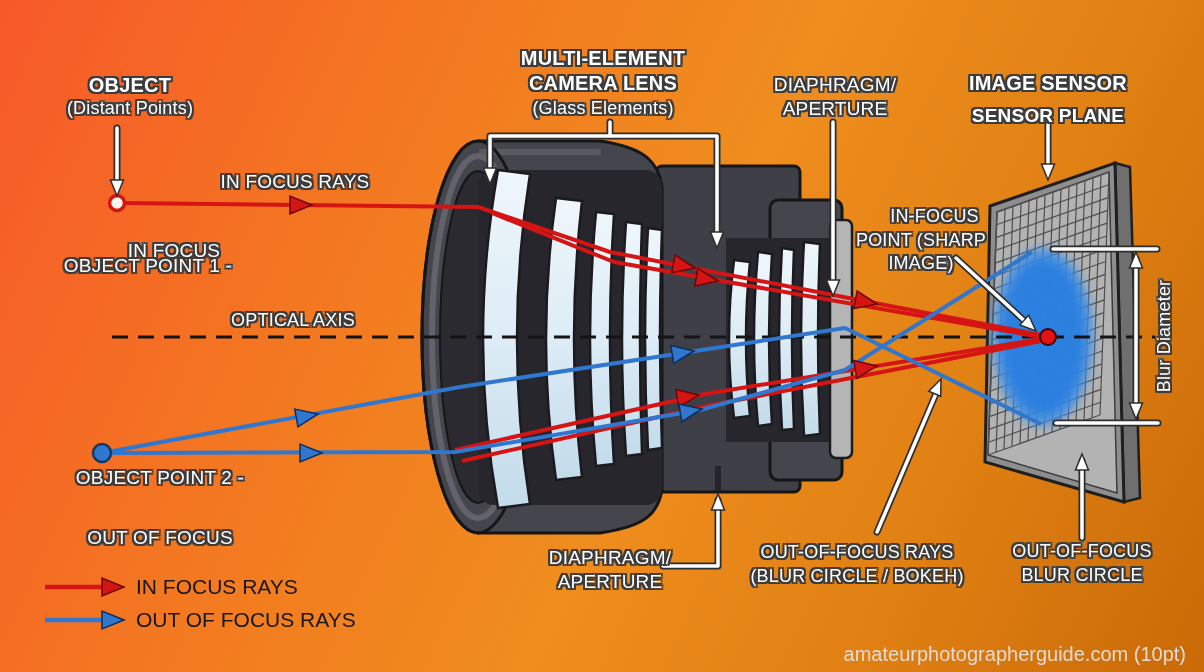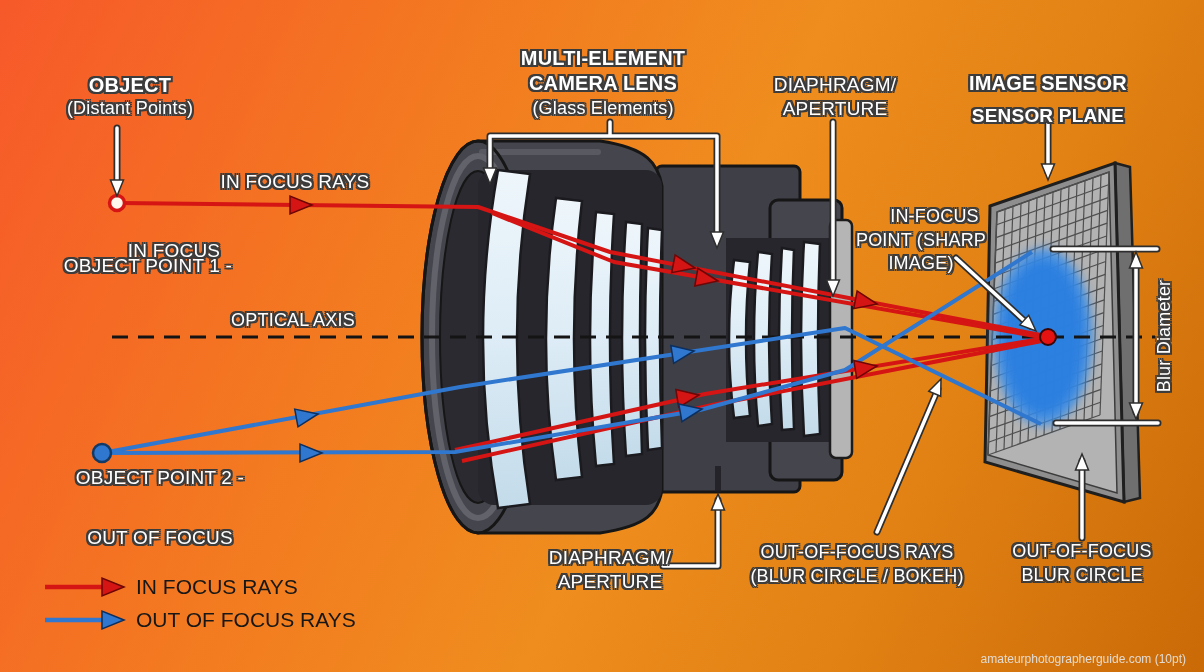--- a/index.html
+++ b/index.html
@@ -33,21 +33,21 @@
     transform:translateY(-50%);
     color:#171717;
     font-size:21px;
     white-space:nowrap;
     z-index:5;
   }
   .watermark{
     position:absolute;
     right:18px;bottom:6px;
     color:#e3dbd2;
-    font-size:12px;
+    font-size:20px;
     z-index:5;
   }
 </style>
 </head>
 <body>
 
 <div class="stage">
 
   <svg width="1204" height="672" viewBox="0 0 1204 672">
     <defs>

